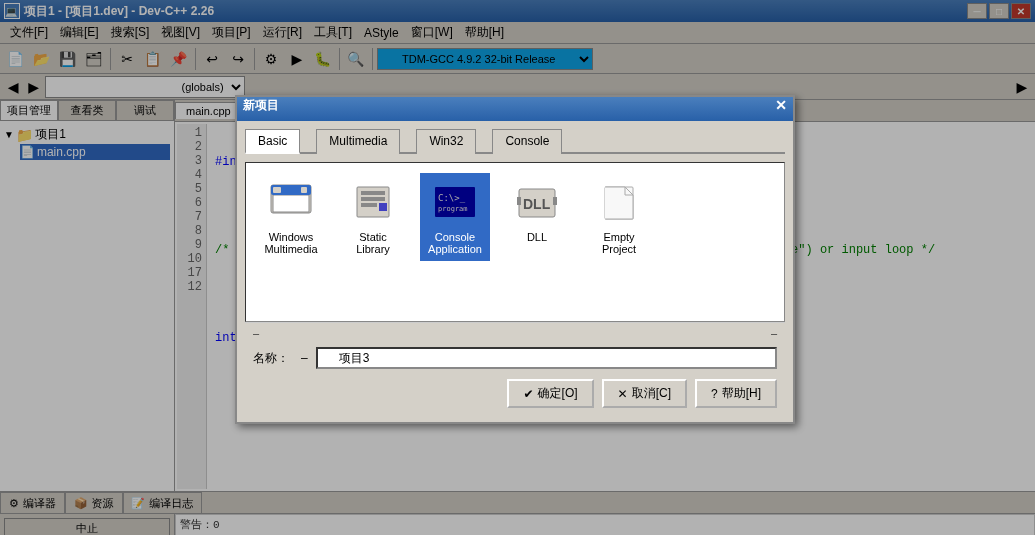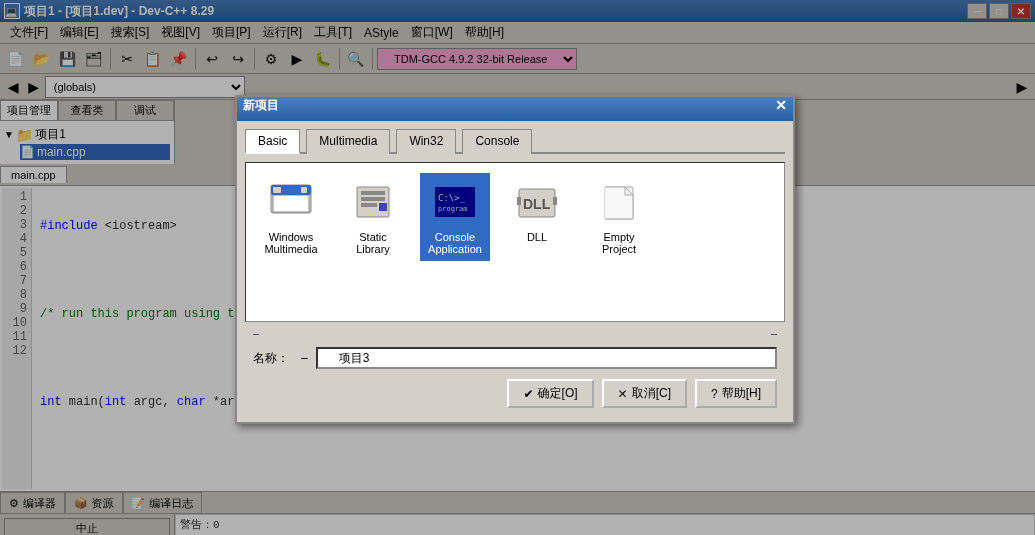--- a/index.html
+++ b/index.html
@@ -14,28 +14,28 @@
     .tb-btn.close { background: #c0392b; color: white; }
 
     
     .menu-bar { background: #d4d0c8; height: 22px; display: flex; align-items: center; padding: 0 4px; border-bottom: 1px solid #999; }
     .menu-item { padding: 2px 6px; font-size: 12px; cursor: pointer; }
 
     
     .toolbar { background: #d4d0c8; height: 30px; display: flex; align-items: center; padding: 2px 4px; border-bottom: 1px solid #999; gap: 2px; }
     .tb-icon { width: 24px; height: 24px; background: #d4d0c8; border: 1px solid transparent; display: flex; align-items: center; justify-content: center; font-size: 14px; cursor: pointer; }
     .tb-separator { width: 1px; height: 22px; background: #999; margin: 0 2px; }
-    .compiler-select { height: 22px; font-size: 11px; background: #f9a8d4; border: 1px solid #888; padding: 0 12px; min-width: 180px; }
+    .compiler-select { height: 22px; font-size: 11px; background: #0ea5e9; border: 1px solid #888; padding: 0 20px; min-width: 180px; }
 
     
     .toolbar2 { background: #d4d0c8; height: 26px; display: flex; align-items: center; padding: 2px 4px; border-bottom: 1px solid #999; gap: 2px; }
-    .globals-select { height: 22px; font-size: 11px; background: #fff; border: 1px solid #888; padding: 0 4px; min-width: 200px; }
-
-    
-    .main-content { display: flex; height: calc(535px - 22px - 22px - 30px - 26px - 22px - 22px); flex-direction: column; }
+    .globals-select { height: 22px; font-size: 11px; background: #fff; border: 1px solid #888; padding: 0 4px; min-width: 200px; text-align: right; }
+
+    
+    .main-content { display: flex; height: calc(535px - 22px - 22px - 30px - 26px - 22px - 22px); }
 
     
     .left-panel { width: 175px; background: #d4d0c8; border-right: 1px solid #999; display: flex; flex-direction: column; }
     .left-tabs { display: flex; border-bottom: 1px solid #999; }
     .left-tab { flex: 1; padding: 2px 4px; font-size: 11px; text-align: center; cursor: pointer; background: #d4d0c8; border: 1px solid #999; border-bottom: none; }
     .left-tab.active { background: #fff; }
     .tree-area { flex: 1; background: #fff; padding: 4px; font-size: 12px; overflow-y: auto; }
     .tree-item { display: flex; align-items: center; gap: 2px; padding: 1px 0; cursor: pointer; }
     .tree-item.selected { background: #316ac5; color: white; }
     .tree-folder-icon { color: #f0c040; font-size: 14px; }
@@ -63,21 +63,21 @@
     .stop-btn { background: #d4d0c8; border: 1px solid #888; padding: 2px 8px; font-size: 11px; cursor: pointer; text-align: center; }
     .bottom-log { flex: 1; background: #fff; border: 1px solid #ccc; font-size: 11px; font-family: "Courier New", monospace; padding: 2px 4px; overflow-y: auto; color: #333; }
 
     
     .dialog-overlay { position: absolute; top: 0; left: 0; width: 1035px; height: 535px; background: rgba(0,0,0,0.3); z-index: 100; display: flex; align-items: center; justify-content: center; }
     .dialog { background: #d4d0c8; border: 2px solid #888; width: 560px; box-shadow: 3px 3px 8px rgba(0,0,0,0.5); position: absolute; top: 95px; left: 235px; }
     .dialog-title { background: linear-gradient(to bottom, #4a7fbd, #2860a8); color: white; height: 24px; display: flex; align-items: flex-start; justify-content: space-between; padding: 0 6px; font-size: 12px; font-weight: bold; }
     .dialog-close { color: white; cursor: pointer; font-size: 14px; }
     .dialog-body { padding: 8px; }
     .dialog-tabs { display: flex; border-bottom: 2px solid #888; margin-bottom: 8px; }
-    .dialog-tab { padding: 4px 12px; font-size: 12px; cursor: pointer; background: #d4d0c8; border: 1px solid #888; border-bottom: none; margin-right: 6px; margin-bottom: -2px; }
+    .dialog-tab { padding: 4px 12px; font-size: 12px; cursor: pointer; background: #d4d0c8; border: 1px solid #888; border-bottom: none; margin-right: 16px; margin-bottom: -2px; }
     .dialog-tab.active { background: #fff; border-bottom: 2px solid #fff; z-index: 1; }
     .project-icons { display: flex; gap: 12px; padding: 10px; background: #fff; border: 1px inset #888; min-height: 160px; flex-wrap: wrap; align-items: flex-start; align-content: flex-start; }
     .project-icon { display: flex; flex-direction: column; align-items: center; width: 70px; padding: 6px 4px; cursor: pointer; font-size: 11px; text-align: center; }
     .project-icon.selected { background: #316ac5; color: white; }
     .project-icon-img { width: 48px; height: 48px; display: flex; align-items: center; justify-content: center; font-size: 32px; margin-bottom: 4px; }
     .desc-bar { padding: 4px 8px; font-size: 11px; color: #333; border-top: 1px solid #ccc; display: flex; justify-content: space-between; }
     .name-row { display: flex; align-items: center; padding: 4px 8px; gap: 8px; }
     .name-label { font-size: 12px; min-width: 40px; }
     .name-input { flex: 1; height: 22px; border: 2px inset #888; padding: 0 21px; font-size: 12px; background: #fff; }
     .dialog-buttons { display: flex; justify-content: flex-end; gap: 8px; padding: 6px 8px; }
@@ -85,21 +85,21 @@
     .dialog-btn.ok { }
     .dialog-btn.cancel { }
     .dialog-btn.help { }
   </style>
 </head>
 <body>
 
 <div class="title-bar">
   <div class="title-bar-left">
     <div class="title-bar-icon">💻</div>
-    <span>项目1 - [项目1.dev] - Dev-C++ 8.29</span>
+    <span>项目1 - [项目1.dev] - Dev-C++ 2.26</span>
   </div>
   <div class="title-bar-buttons">
     <div class="tb-btn">─</div>
     <div class="tb-btn">□</div>
     <div class="tb-btn close">✕</div>
   </div>
 </div>
 
 <div class="menu-bar">
   <span class="menu-item">文件[F]</span>
@@ -180,21 +180,21 @@
         <div>1</div>
           <div>2</div>
           <div>3</div>
           <div>4</div>
           <div>5</div>
         <div>6</div>
           <div>7</div>
           <div>8</div>
           <div>9</div>
           <div>10</div>
-        <div>11</div>
+        <div>17</div>
           <div>12</div>
       </div>
       <div class="code-lines">
         <div class="code-line"><span style="color:#0000ff">#include</span> &lt;iostream&gt;</div>
         <div class="code-line"></div>
         <div class="code-line"><span class="code-comment">/* run this program using the console pauser or add your own getch, system("pause") or input loop */</span></div>
         <div class="code-line"></div>
         <div class="code-line"><span style="color:#0000ff">int</span> main(<span style="color:#0000ff">int</span> argc, <span style="color:#0000ff">char</span> *argv[]) {</div>
         <div class="code-line"></div>
         <div class="code-line"></div>

